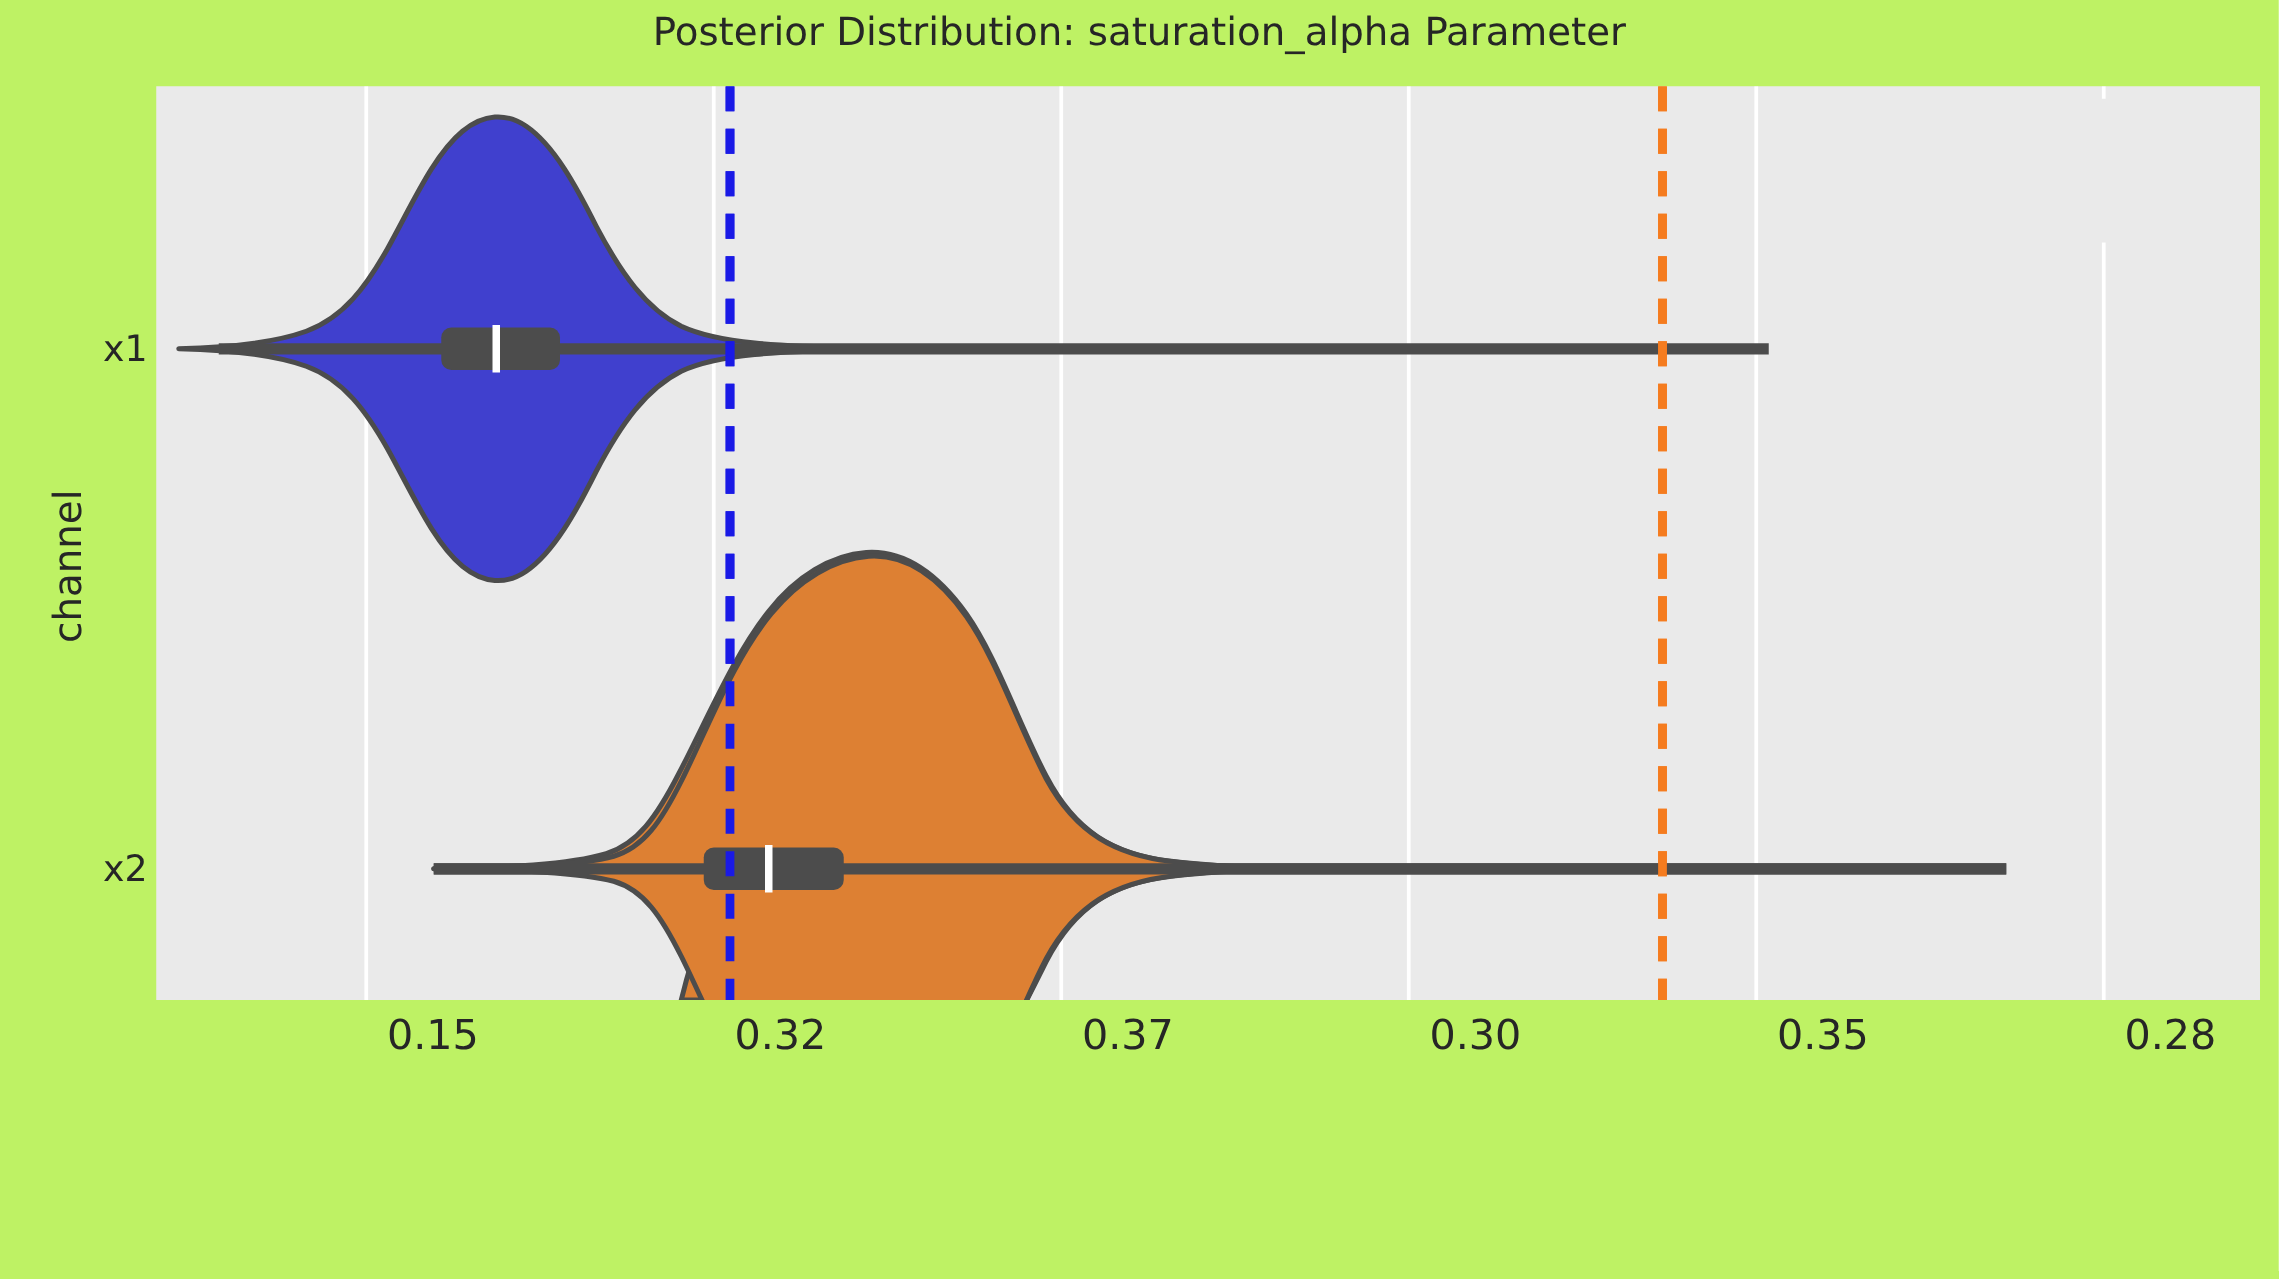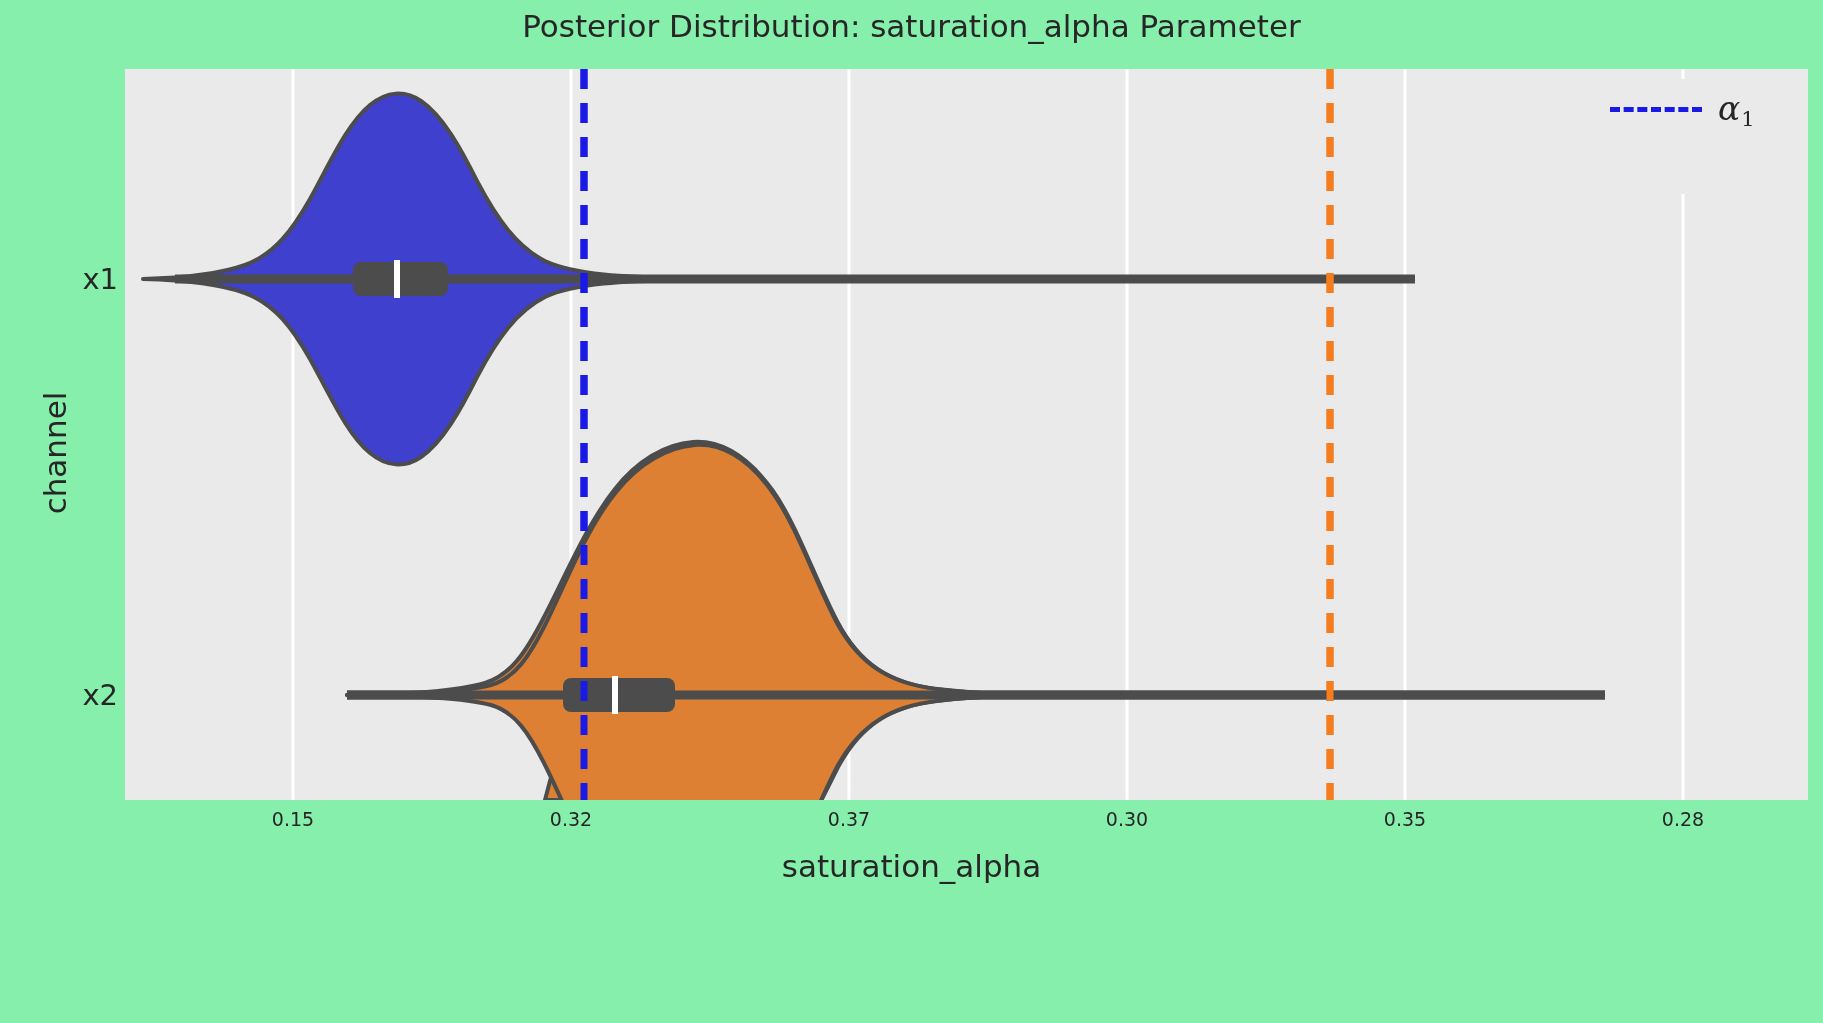--- a/index.html
+++ b/index.html
@@ -1,37 +1,37 @@
 <!DOCTYPE html>
 <html><head>
 <meta charset="utf-8">
 <style>
   html,body{margin:0;padding:0;background:#ffffff;}
   body{width:1823px;height:1023px;font-family:"DejaVu Sans","Liberation Sans",sans-serif;overflow:hidden;}
-  #figure{position:relative;width:1823px;height:1023px;background:#86efac;}
+  #figure{position:relative;width:1823px;height:1023px;background:#bef264;}
 
   #chart-title{
     position:absolute;left:0;top:8px;width:1823px;text-align:center;
     font-size:31px;color:#262626;font-family:"DejaVu Sans","Liberation Sans",sans-serif;
     letter-spacing:0px;
   }
 
   #plot-area{
     position:absolute;left:125px;top:69px;width:1683px;height:731px;
     background:#eaeaea;
   }
   #plot-svg{position:absolute;left:0;top:0;width:1683px;height:731px;}
 
   .ytick-label{
     position:absolute;right:1705px;width:120px;text-align:right;
     font-size:29px;color:#262626;transform:translateY(-50%);
   }
   .xtick-label{
-    position:absolute;top:808px;width:180px;text-align:center;
-    font-size:19px;color:#262626;transform:translateX(-90px);
+    position:absolute;top:808px;width:180px;text-align:right;
+    font-size:33px;color:#262626;transform:translateX(-90px);
   }
   #xaxis-label{
     position:absolute;left:0;top:848px;width:1823px;text-align:center;
     font-size:31px;color:#262626;
   }
   #yaxis-label{
     position:absolute;left:-95px;top:435px;width:300px;text-align:center;
     font-size:31px;color:#262626;transform:rotate(-90deg);transform-origin:center center;
   }
 
@@ -156,23 +156,18 @@
   <div class="ytick-label" style="top:279px;">x1</div>
   <div class="ytick-label" style="top:695px;">x2</div>
 
   <div class="xtick-label" style="left:293px;">0.15</div>
   <div class="xtick-label" style="left:571px;">0.32</div>
   <div class="xtick-label" style="left:849px;">0.37</div>
   <div class="xtick-label" style="left:1127px;">0.30</div>
   <div class="xtick-label" style="left:1405px;">0.35</div>
   <div class="xtick-label" style="left:1683px;">0.28</div>
 
-  <div id="xaxis-label">saturation_alpha</div>
   <div id="yaxis-label">channel</div>
 
   <div id="legend">
-    <div class="legend-row" style="top:8px;">
-      <span class="swatch" style="border-color:#1a1ae6;"></span>
-      <span class="lbl"><span>α</span><sub>1</sub></span>
-    </div>
   </div>
 
 </div>
 
 </body></html>

